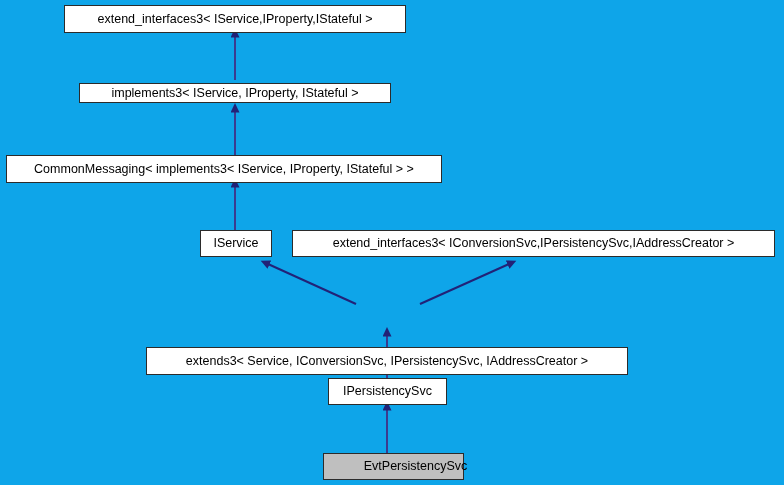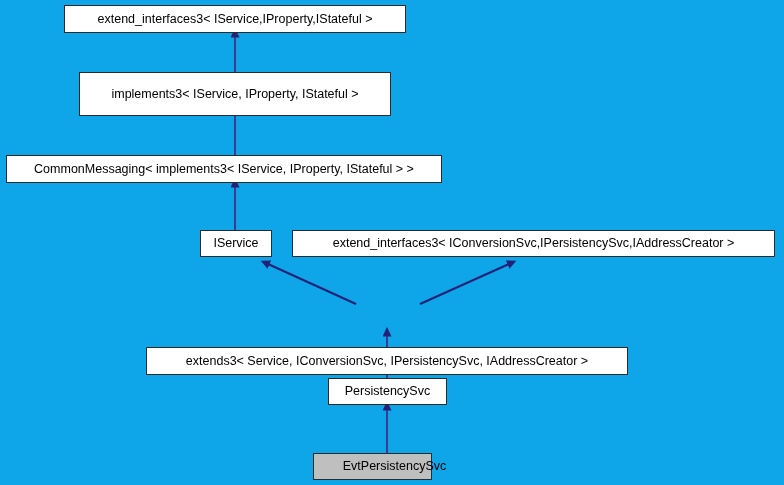--- a/index.html
+++ b/index.html
@@ -69,41 +69,41 @@
 
     <line x1="387" y1="378" x2="387" y2="335" stroke="#3b3b8f" stroke-width="2" marker-end="url(#arrow-up)"></line>
 
     <line x1="387" y1="453" x2="387" y2="409" stroke="#3b3b8f" stroke-width="2" marker-end="url(#arrow-up)"></line>
   </svg>
 
   <div class="uml-node" style="left: 64px; top: 5px; width: 342px; height: 28px; border-color: rgb(43, 43, 43); background: rgb(255, 255, 255);">
     <span class="node-label">extend_interfaces3&lt; IService,IProperty,IStateful &gt;</span>
   </div>
 
-  <div class="uml-node" style="left: 79px; top: 72px; width: 312px; height: 44px; border-color: rgb(43, 43, 43); background: rgb(255, 255, 255);">
+  <div class="uml-node" style="left: 79px; top: 83px; width: 312px; height: 20px; border-color: rgb(43, 43, 43); background: rgb(255, 255, 255);">
     <span class="node-label">implements3&lt; IService, IProperty, IStateful &gt;</span>
   </div>
 
   <div class="uml-node" style="left: 6px; top: 155px; width: 436px; height: 28px; border-color: rgb(43, 43, 43); background: rgb(255, 255, 255);">
     <span class="node-label">CommonMessaging&lt; implements3&lt; IService, IProperty, IStateful &gt; &gt;</span>
   </div>
 
   <div class="uml-node" style="left: 200px; top: 230px; width: 72px; height: 27px; border-color: rgb(43, 43, 43); background: rgb(255, 255, 255);">
     <span class="node-label">IService</span>
   </div>
 
   <div class="uml-node" style="left: 292px; top: 230px; width: 483px; height: 27px; border-color: rgb(43, 43, 43); background: rgb(255, 255, 255);">
     <span class="node-label">extend_interfaces3&lt; IConversionSvc,IPersistencySvc,IAddressCreator &gt;</span>
   </div>
 
   <div class="uml-node" style="left: 146px; top: 304px; width: 482px; height: 28px; border-color: rgb(43, 43, 43); background: rgb(255, 255, 255); margin-top: 43px;">
     <span class="node-label">extends3&lt; Service, IConversionSvc, IPersistencySvc, IAddressCreator &gt;</span>
   </div>
 
   <div class="uml-node" style="left: 328px; top: 378px; width: 119px; height: 27px; border-color: rgb(43, 43, 43); background: rgb(255, 255, 255);">
-    <span class="node-label">PersistencySvc</span>
+    <span class="node-label">IPersistencySvc</span>
   </div>
 
-  <div class="uml-node highlight" style="left: 313px; top: 453px; width: 119px; height: 27px; border-color: rgb(43, 43, 43); background: rgb(191, 191, 191); padding-left: 44px;">
+  <div class="uml-node highlight" style="left: 323px; top: 453px; width: 141px; height: 27px; border-color: rgb(43, 43, 43); background: rgb(191, 191, 191); padding-left: 44px;">
     <span class="node-label">EvtPersistencySvc</span>
   </div>
 
 </div>
 
 </body></html>

